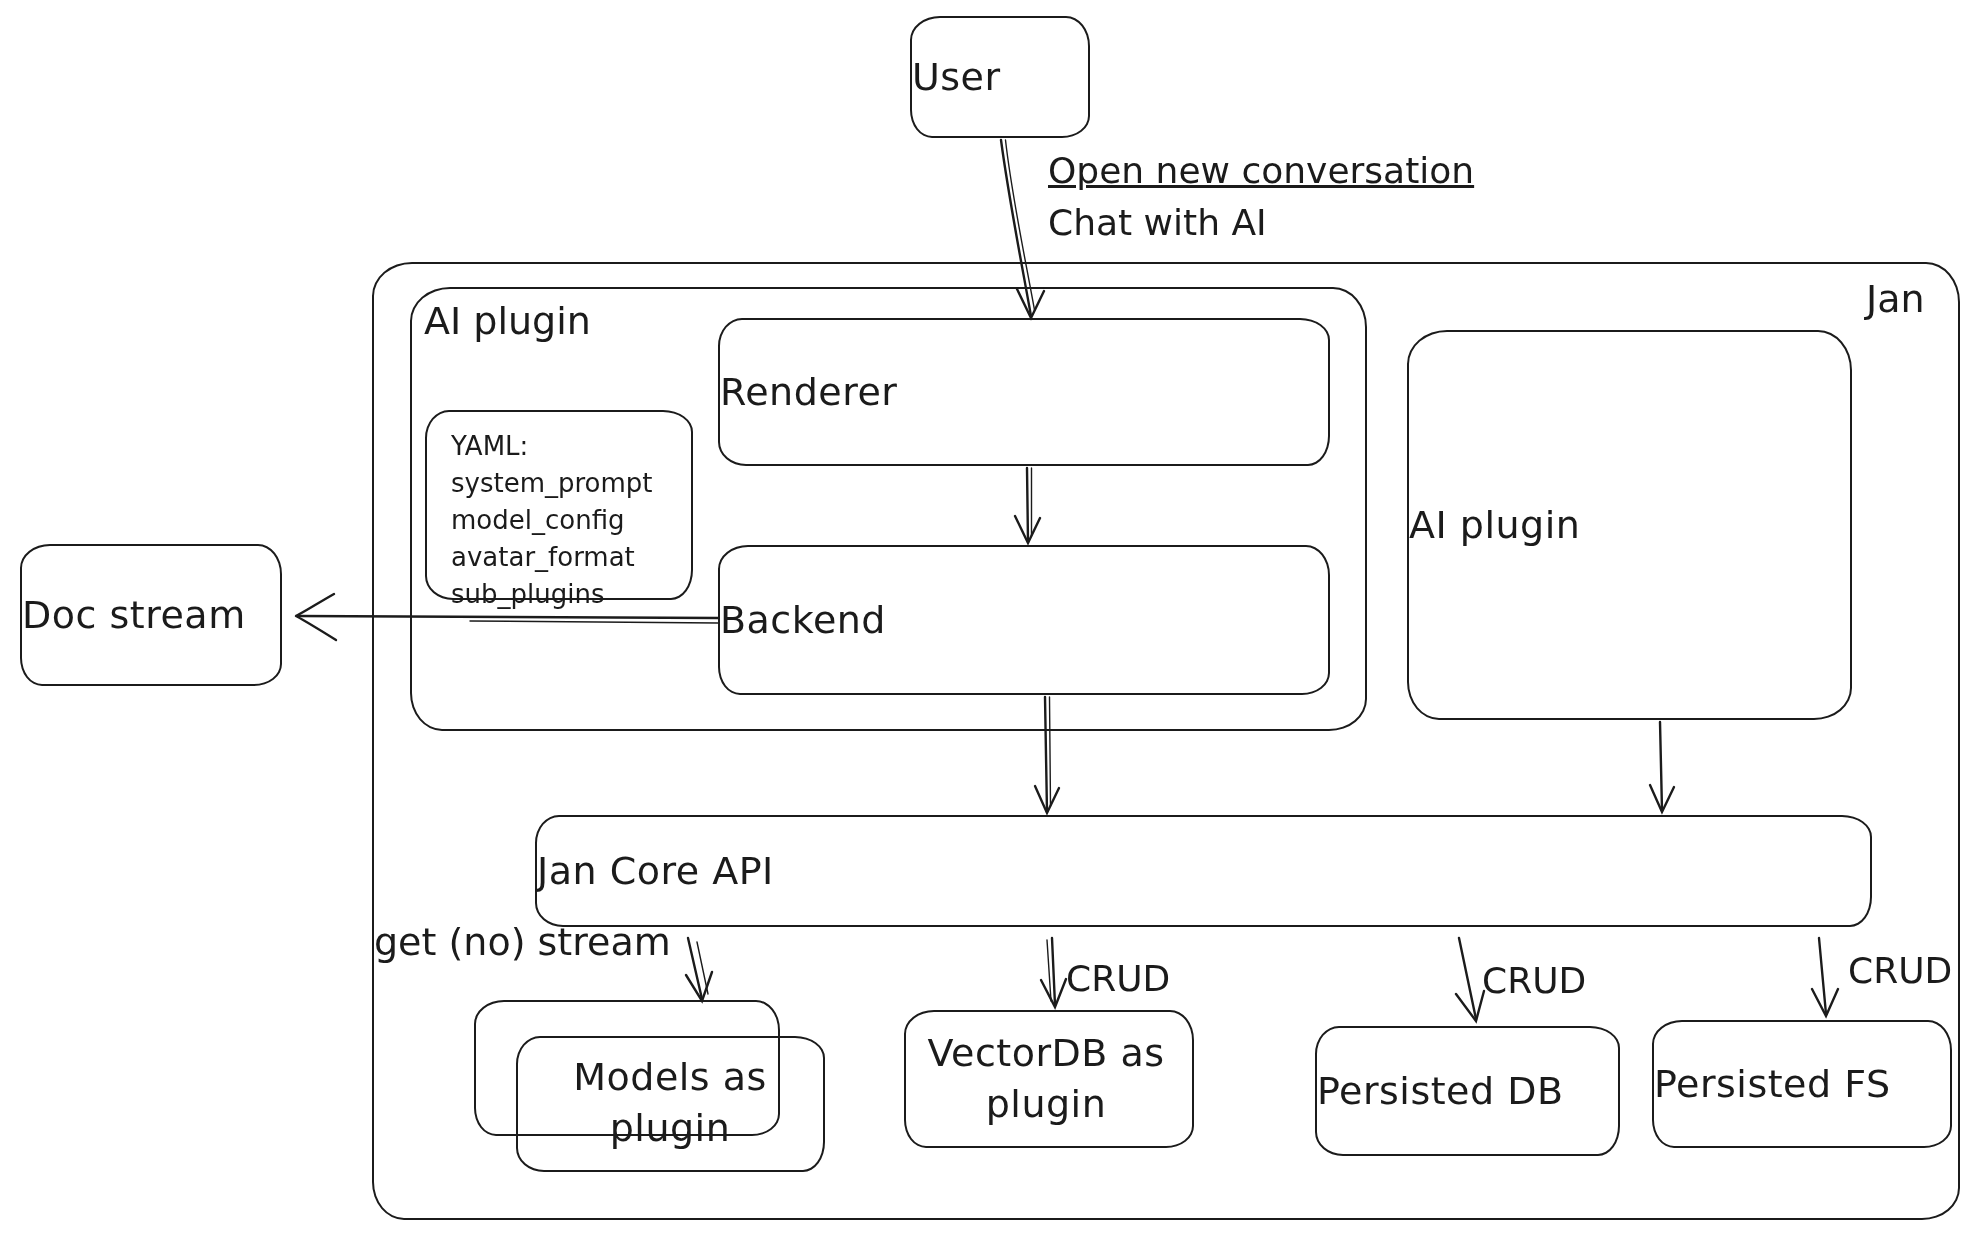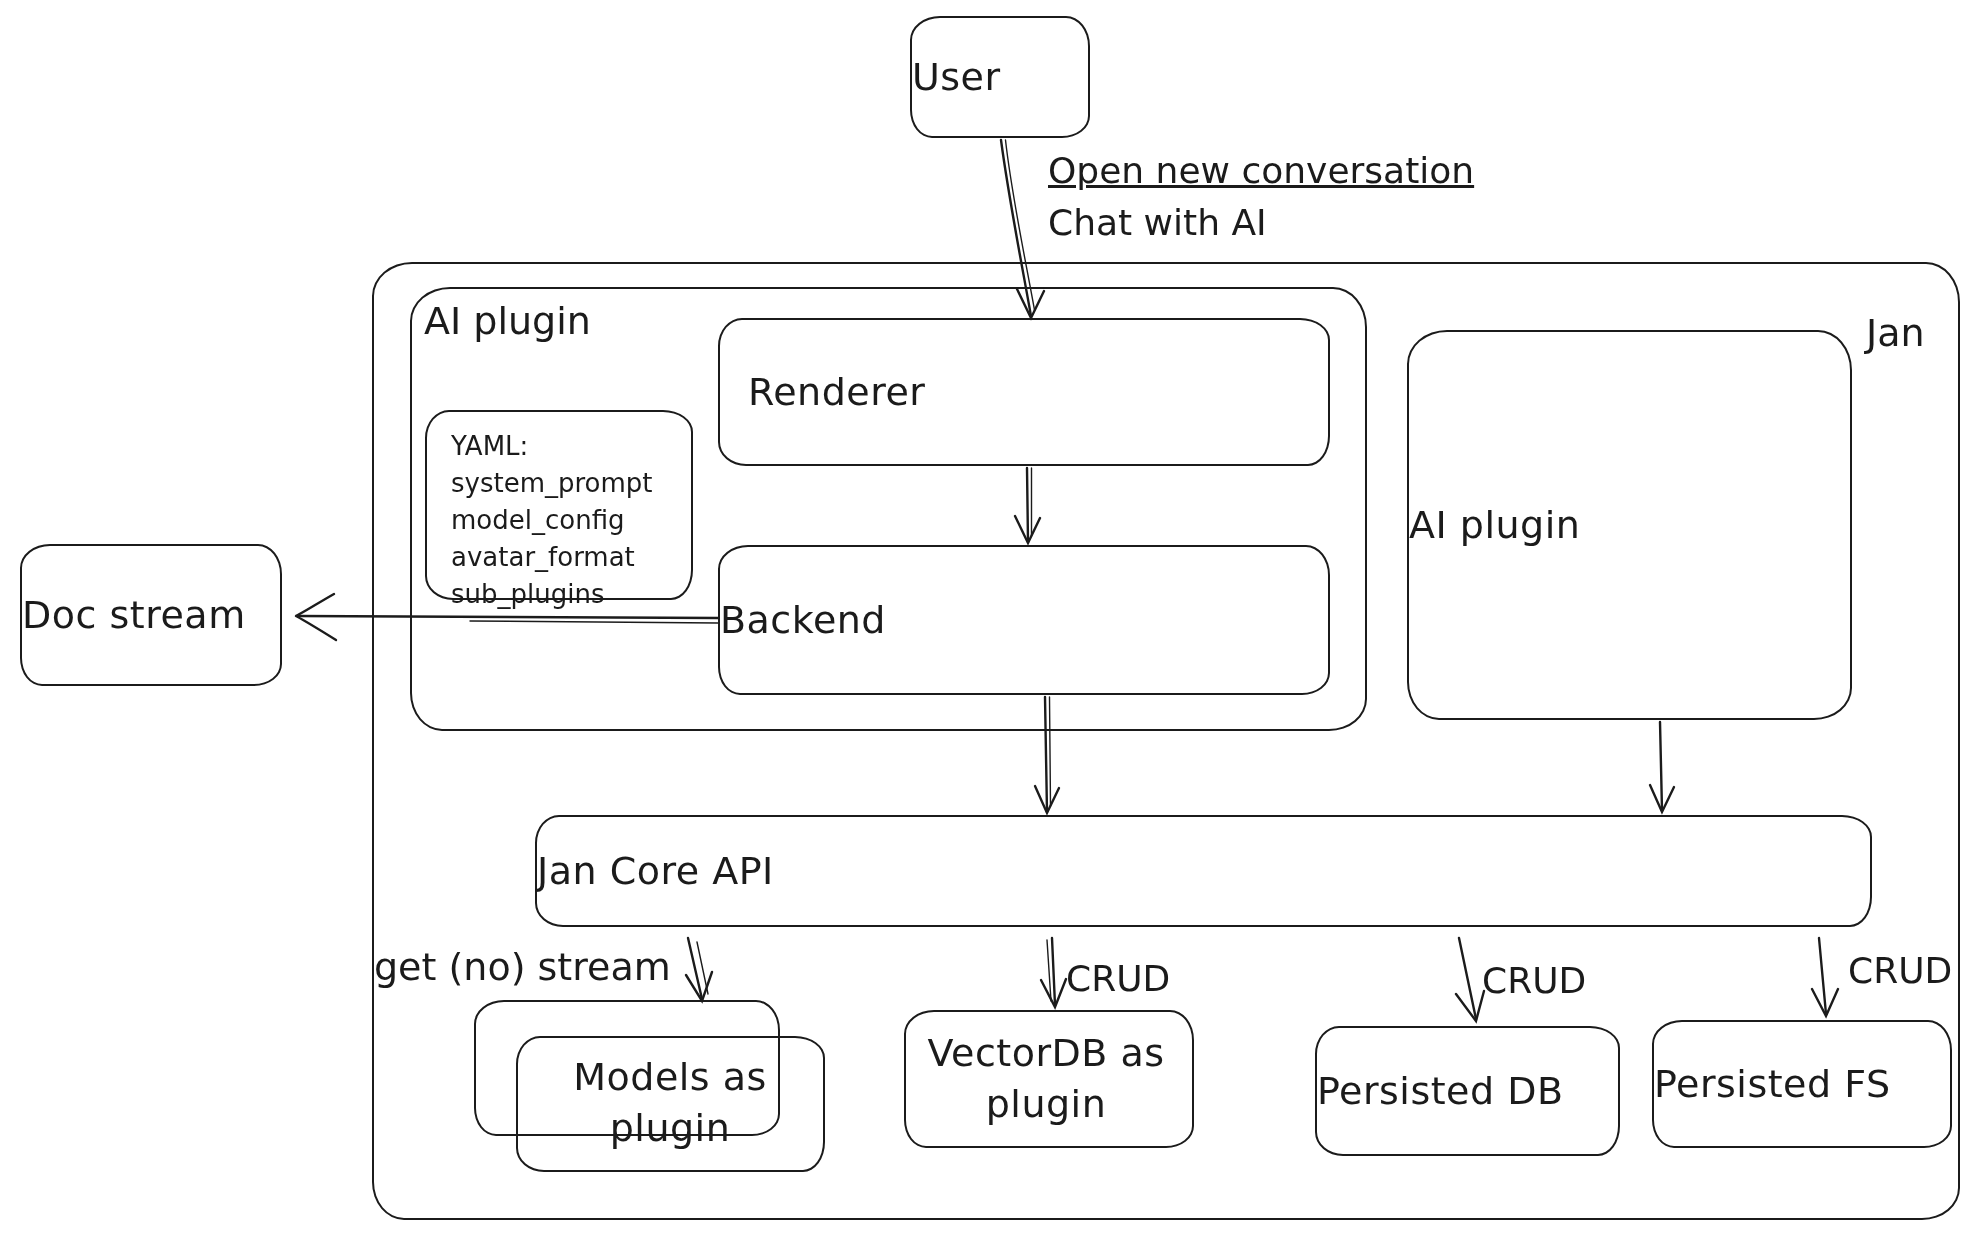--- a/index.html
+++ b/index.html
@@ -64,21 +64,21 @@
 <div class="canvas">
 
   <div class="box r3" style="left:372px;top:262px;width:1588px;height:958px;"></div>
 
   <div class="box r3" style="left:410px;top:287px;width:957px;height:444px;"></div>
 
   <div class="box r1" style="left:910px;top:16px;width:180px;height:122px;">
     <span class="node-text">User</span>
   </div>
 
-  <div class="box r2" style="left:718px;top:318px;width:612px;height:148px;padding-left:28px;">
+  <div class="box r2" style="left:718px;top:318px;width:612px;height:148px;">
     <span class="node-text">Renderer</span>
   </div>
 
   <div class="box r1" style="left:718px;top:545px;width:612px;height:150px;">
     <span class="node-text">Backend</span>
   </div>
 
   <div class="box r2 yaml" style="left:425px;top:410px;width:268px;height:190px;">
     <div class="yaml-inner">
       <div>YAML:</div>
@@ -167,23 +167,23 @@
 
     <g>
       <path d="M1819 938 L1826 1014"></path>
       <path d="M1812 989 L1826 1016 L1838 989"></path>
     </g>
   </svg>
 
   <div class="label edge-label" style="left:1048px;top:150px;text-decoration:underline;">Open new conversation</div>
   <div class="label edge-label" style="left:1048px;top:202px;">Chat with AI</div>
 
-  <div class="label corner-label" style="left:1866px;top:278px;margin-top:34px;">Jan</div>
+  <div class="label corner-label" style="left:1866px;top:278px;">Jan</div>
 
   <div class="label corner-label" style="left:424px;top:300px;">AI plugin</div>
 
-  <div class="label corner-label" style="left:374px;top:946px;">get (no) stream</div>
+  <div class="label corner-label" style="left:374px;top:921px;">get (no) stream</div>
 
   <div class="label edge-label" style="left:1066px;top:958px;">CRUD</div>
   <div class="label edge-label" style="left:1482px;top:960px;">CRUD</div>
   <div class="label edge-label" style="left:1848px;top:950px;">CRUD</div>
 
 </div>
 
 </body></html>

